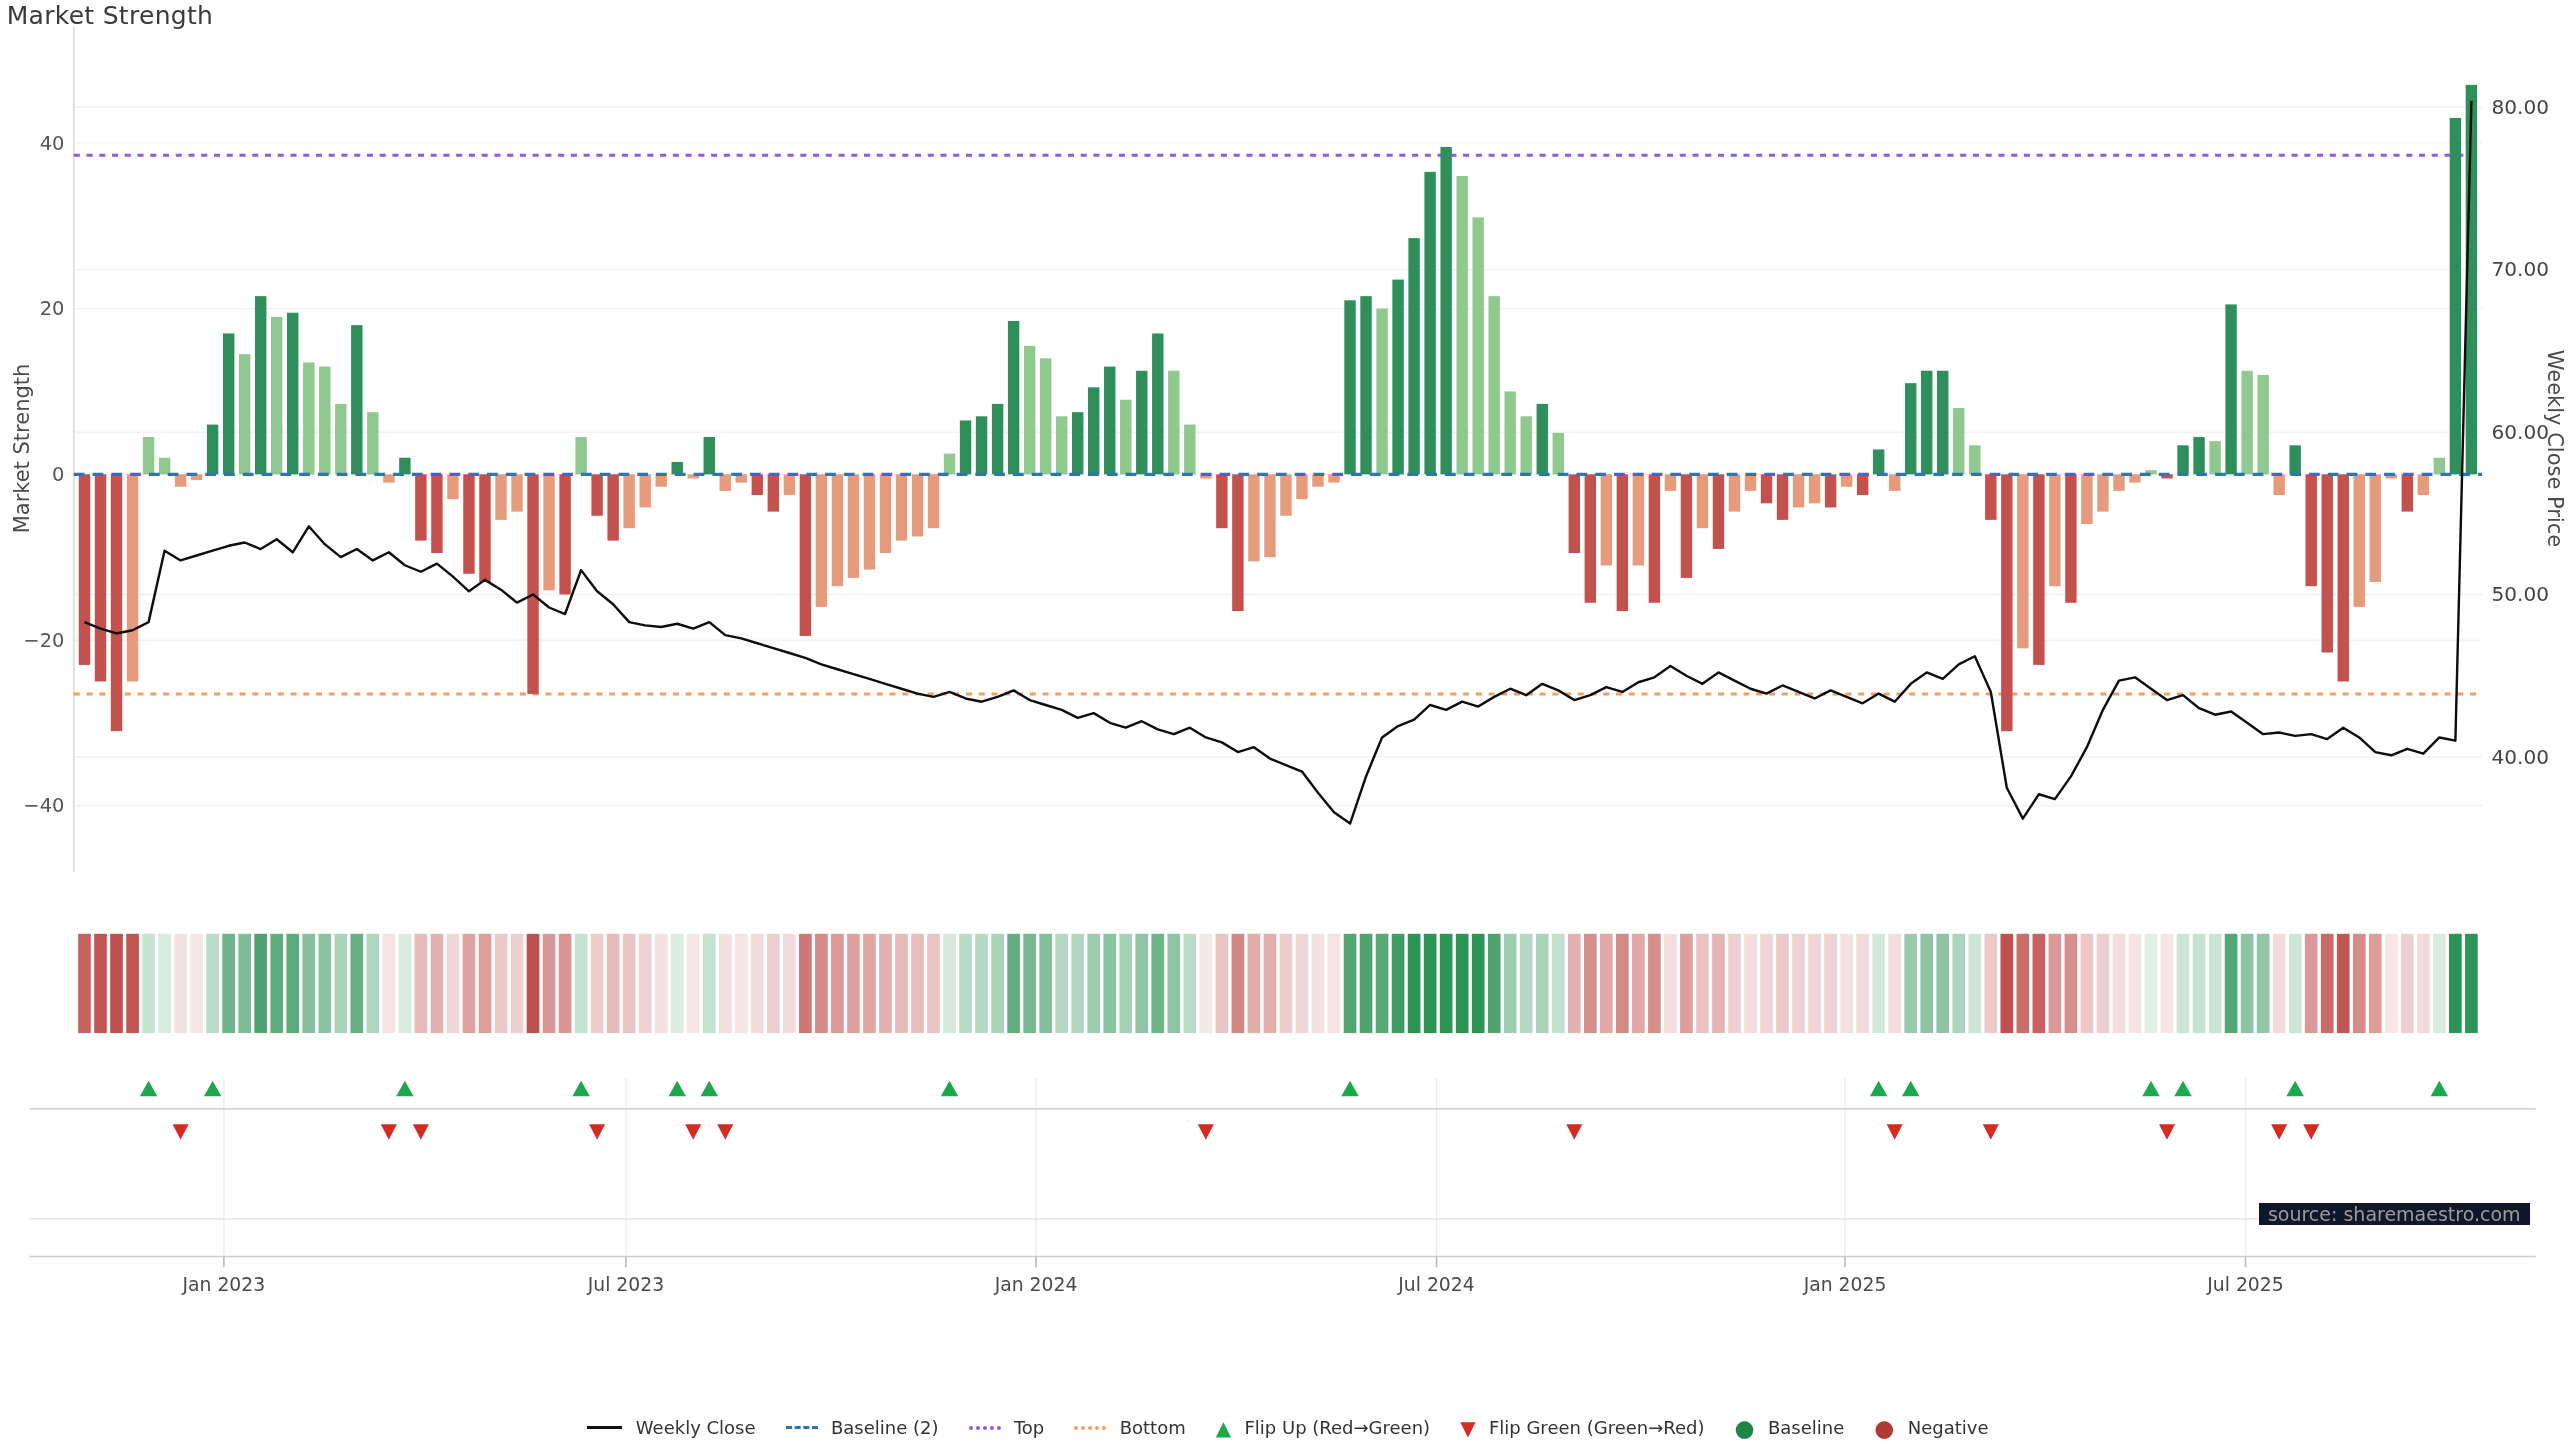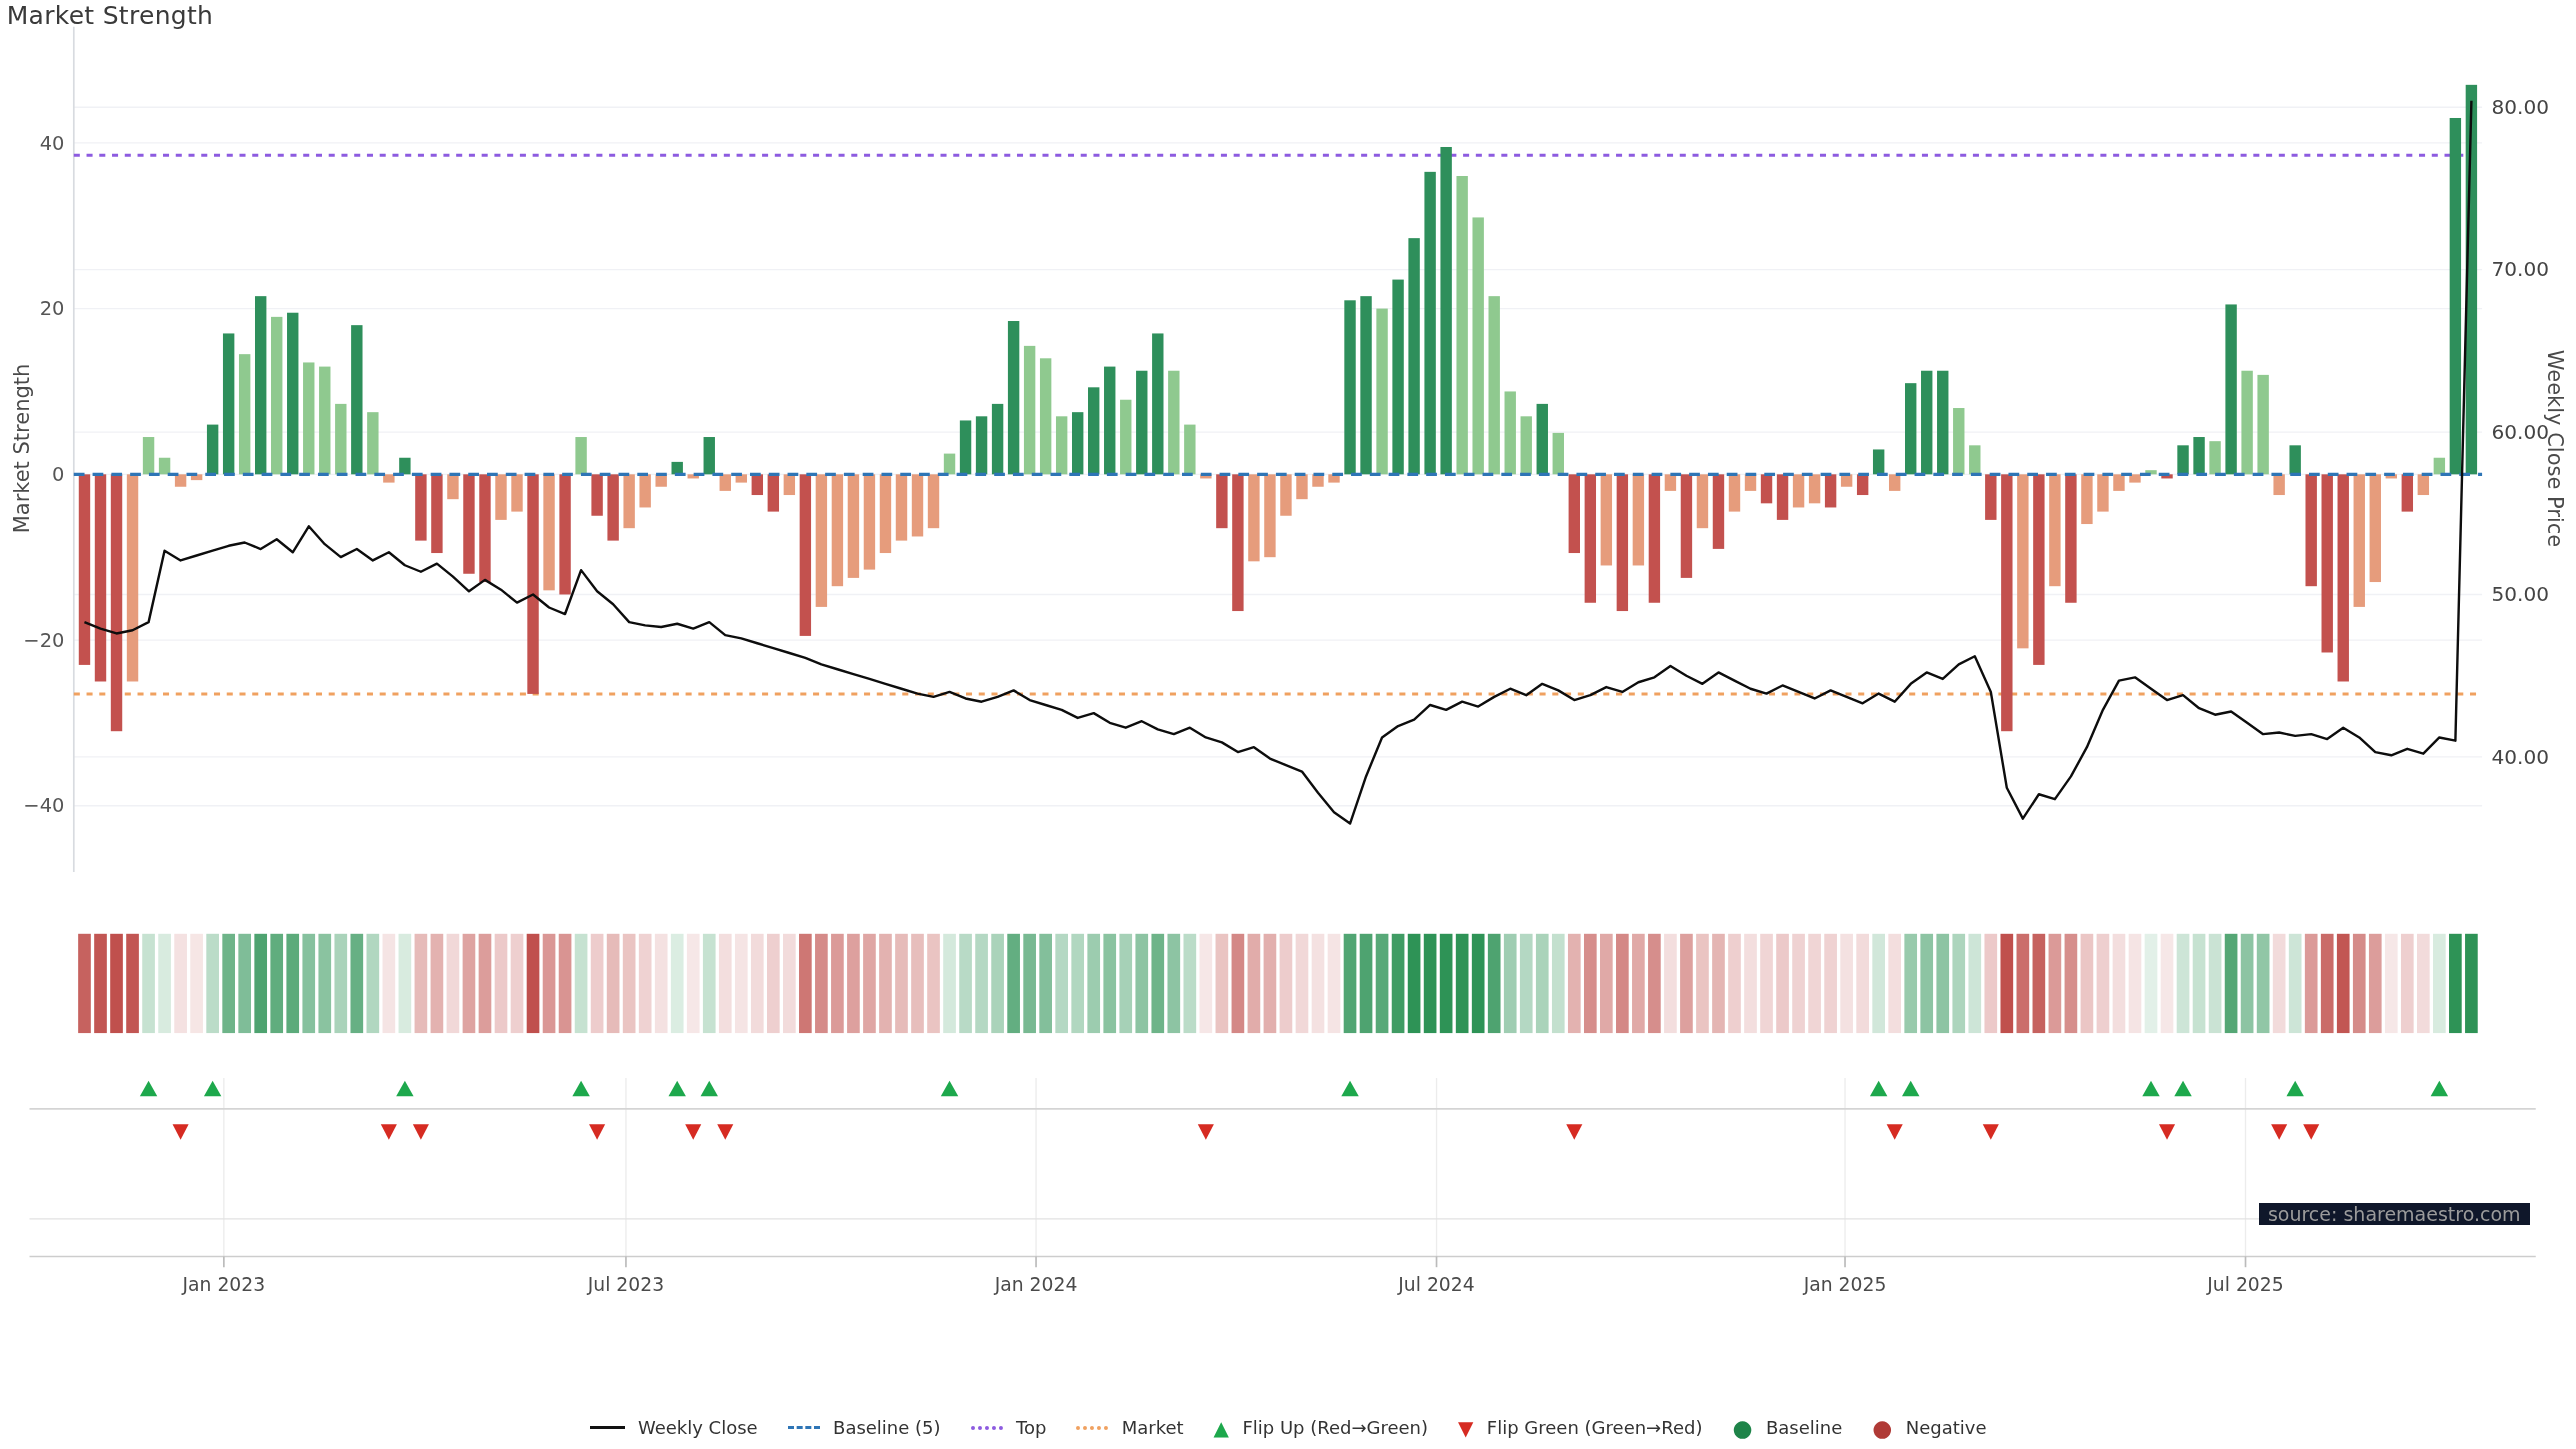--- a/index.html
+++ b/index.html
@@ -420,29 +420,29 @@
 
   <div id="source-note">source: sharemaestro.com</div>
 
   <div id="legend">
       <div class="legend-item">
         <span class="sw sw-line"></span>
         <span class="legend-label">Weekly Close</span>
       </div>
       <div class="legend-item">
         <span class="sw sw-dash"></span>
-        <span class="legend-label">Baseline (5)</span>
+        <span class="legend-label">Baseline (2)</span>
       </div>
       <div class="legend-item">
         <span class="sw sw-dot-top"></span>
         <span class="legend-label">Top</span>
       </div>
       <div class="legend-item">
         <span class="sw sw-dot-bottom"></span>
-        <span class="legend-label">Market</span>
+        <span class="legend-label">Bottom</span>
       </div>
       <div class="legend-item">
         <span class="sw sw-glyph" style="color: rgb(29, 168, 76);">▲</span>
         <span class="legend-label">Flip Up (Red→Green)</span>
       </div>
       <div class="legend-item">
         <span class="sw sw-glyph" style="color: rgb(214, 43, 34);">▼</span>
         <span class="legend-label">Flip Green (Green→Red)</span>
       </div>
       <div class="legend-item">

